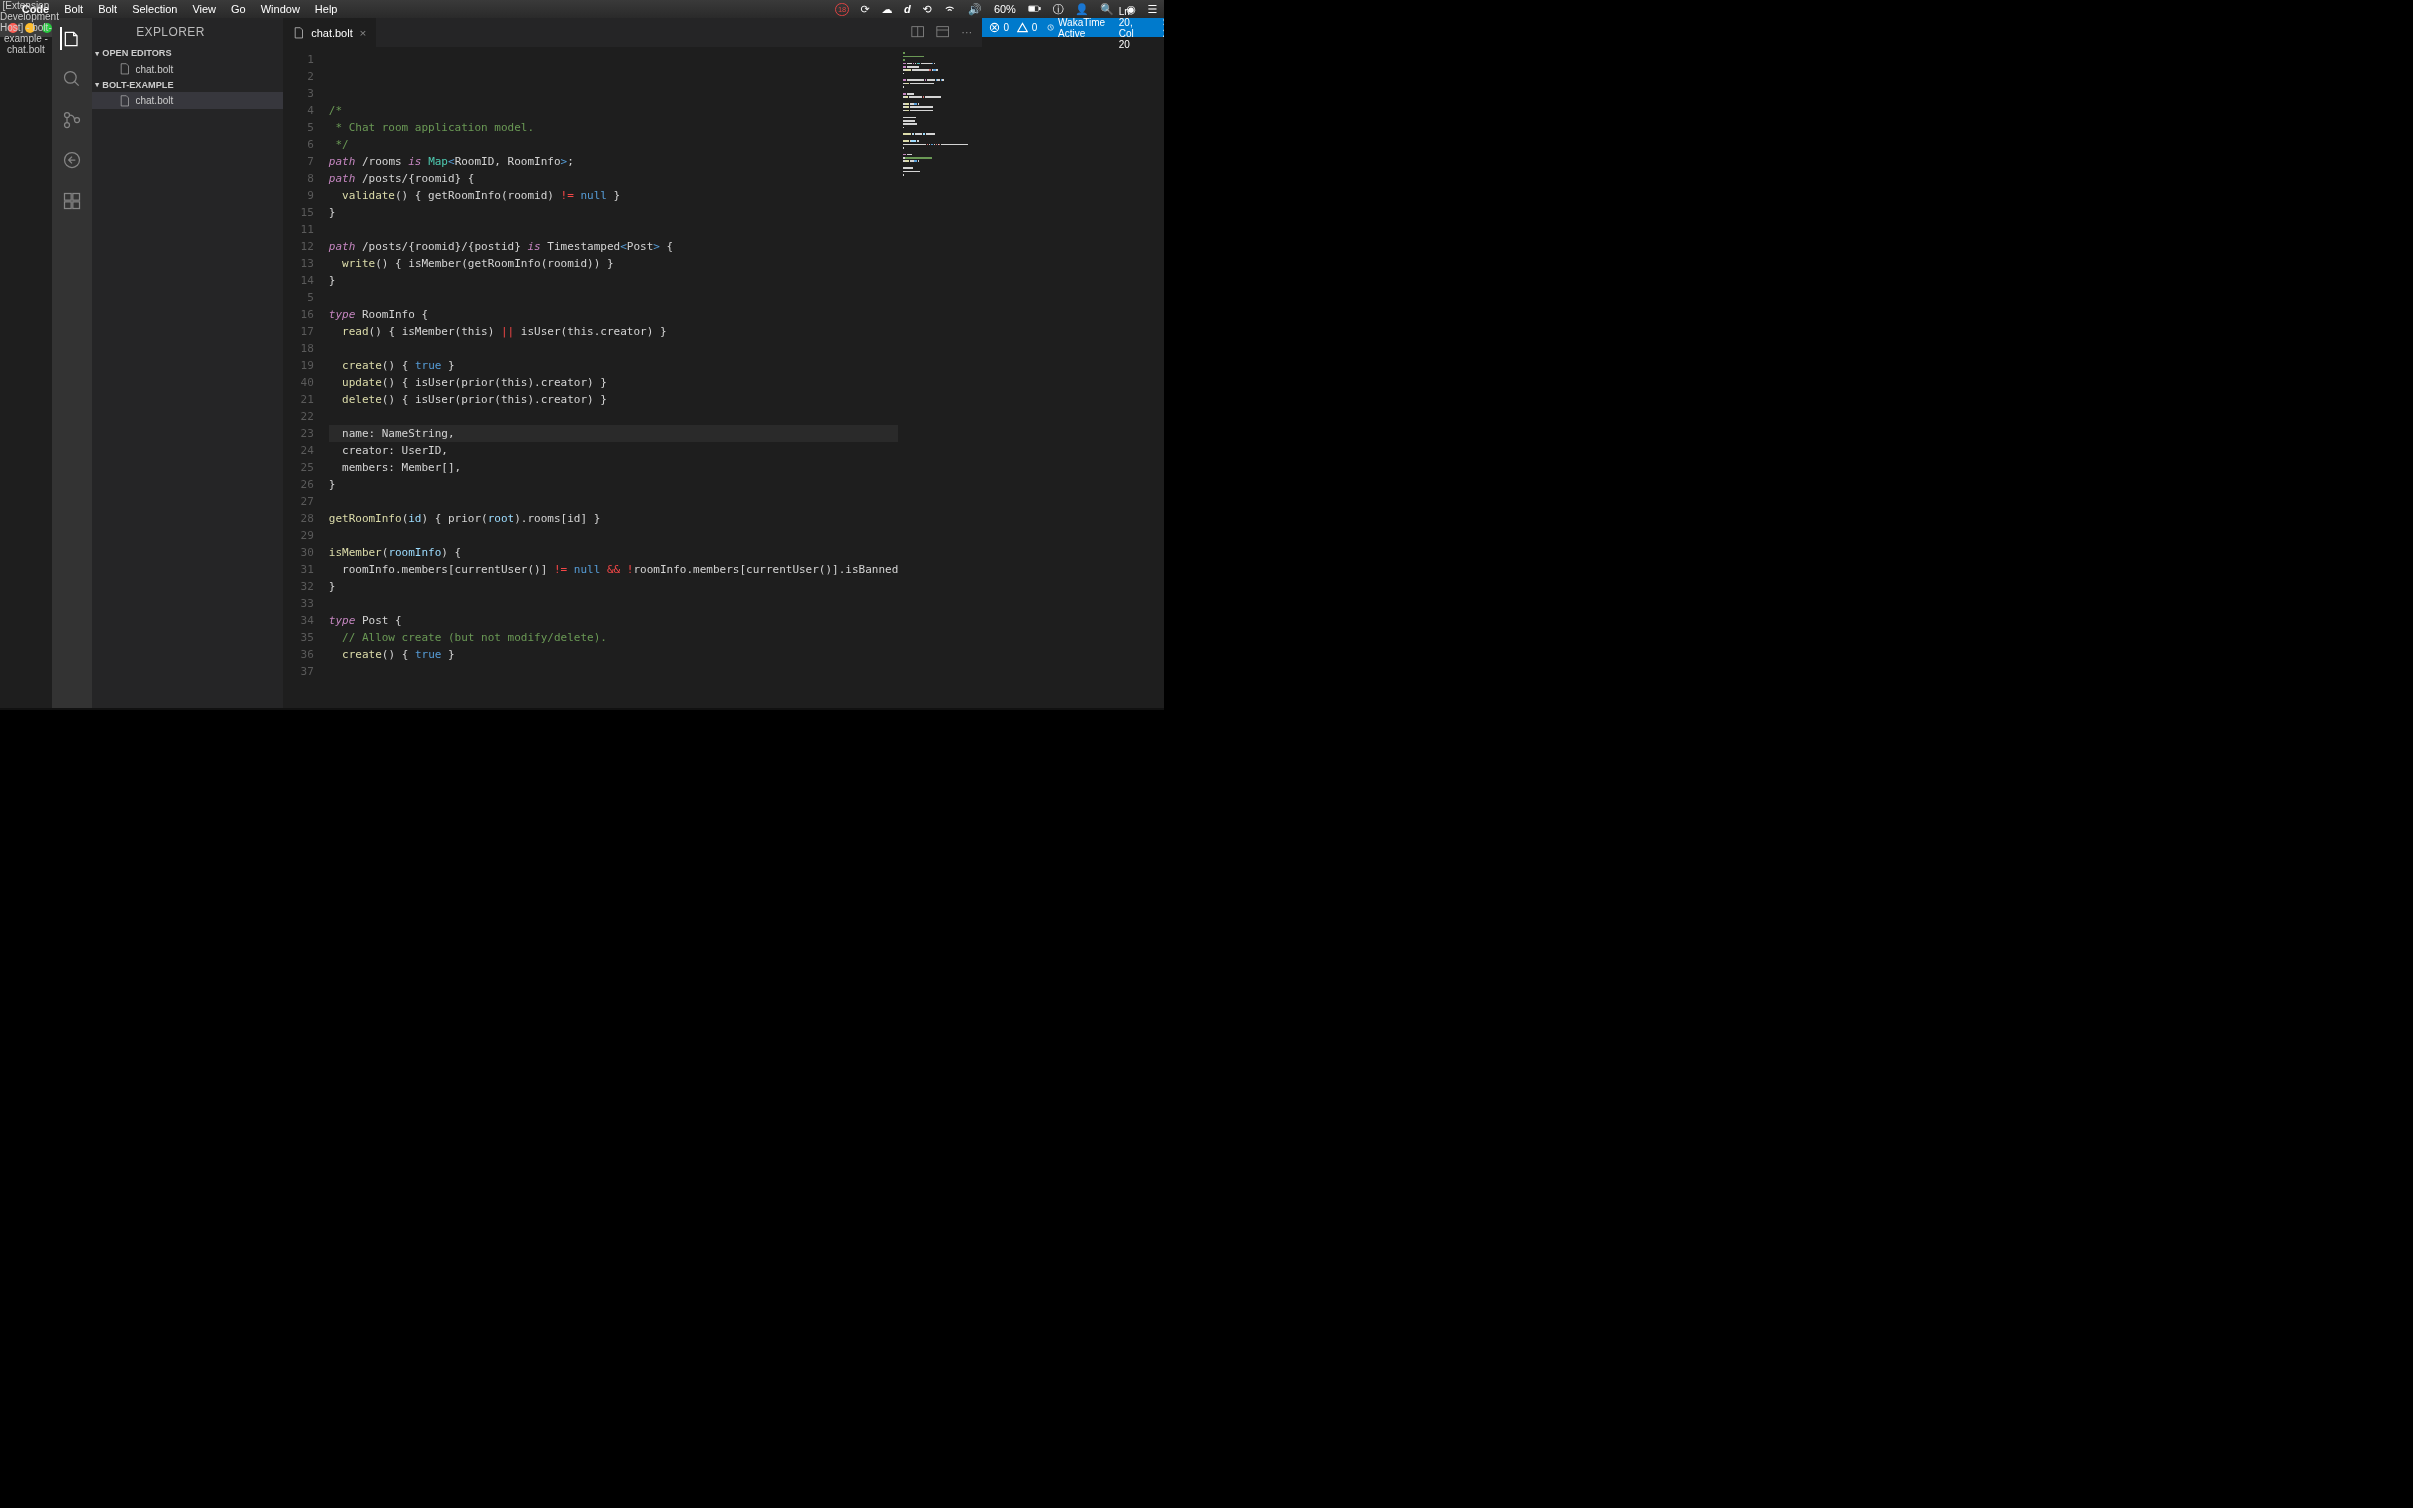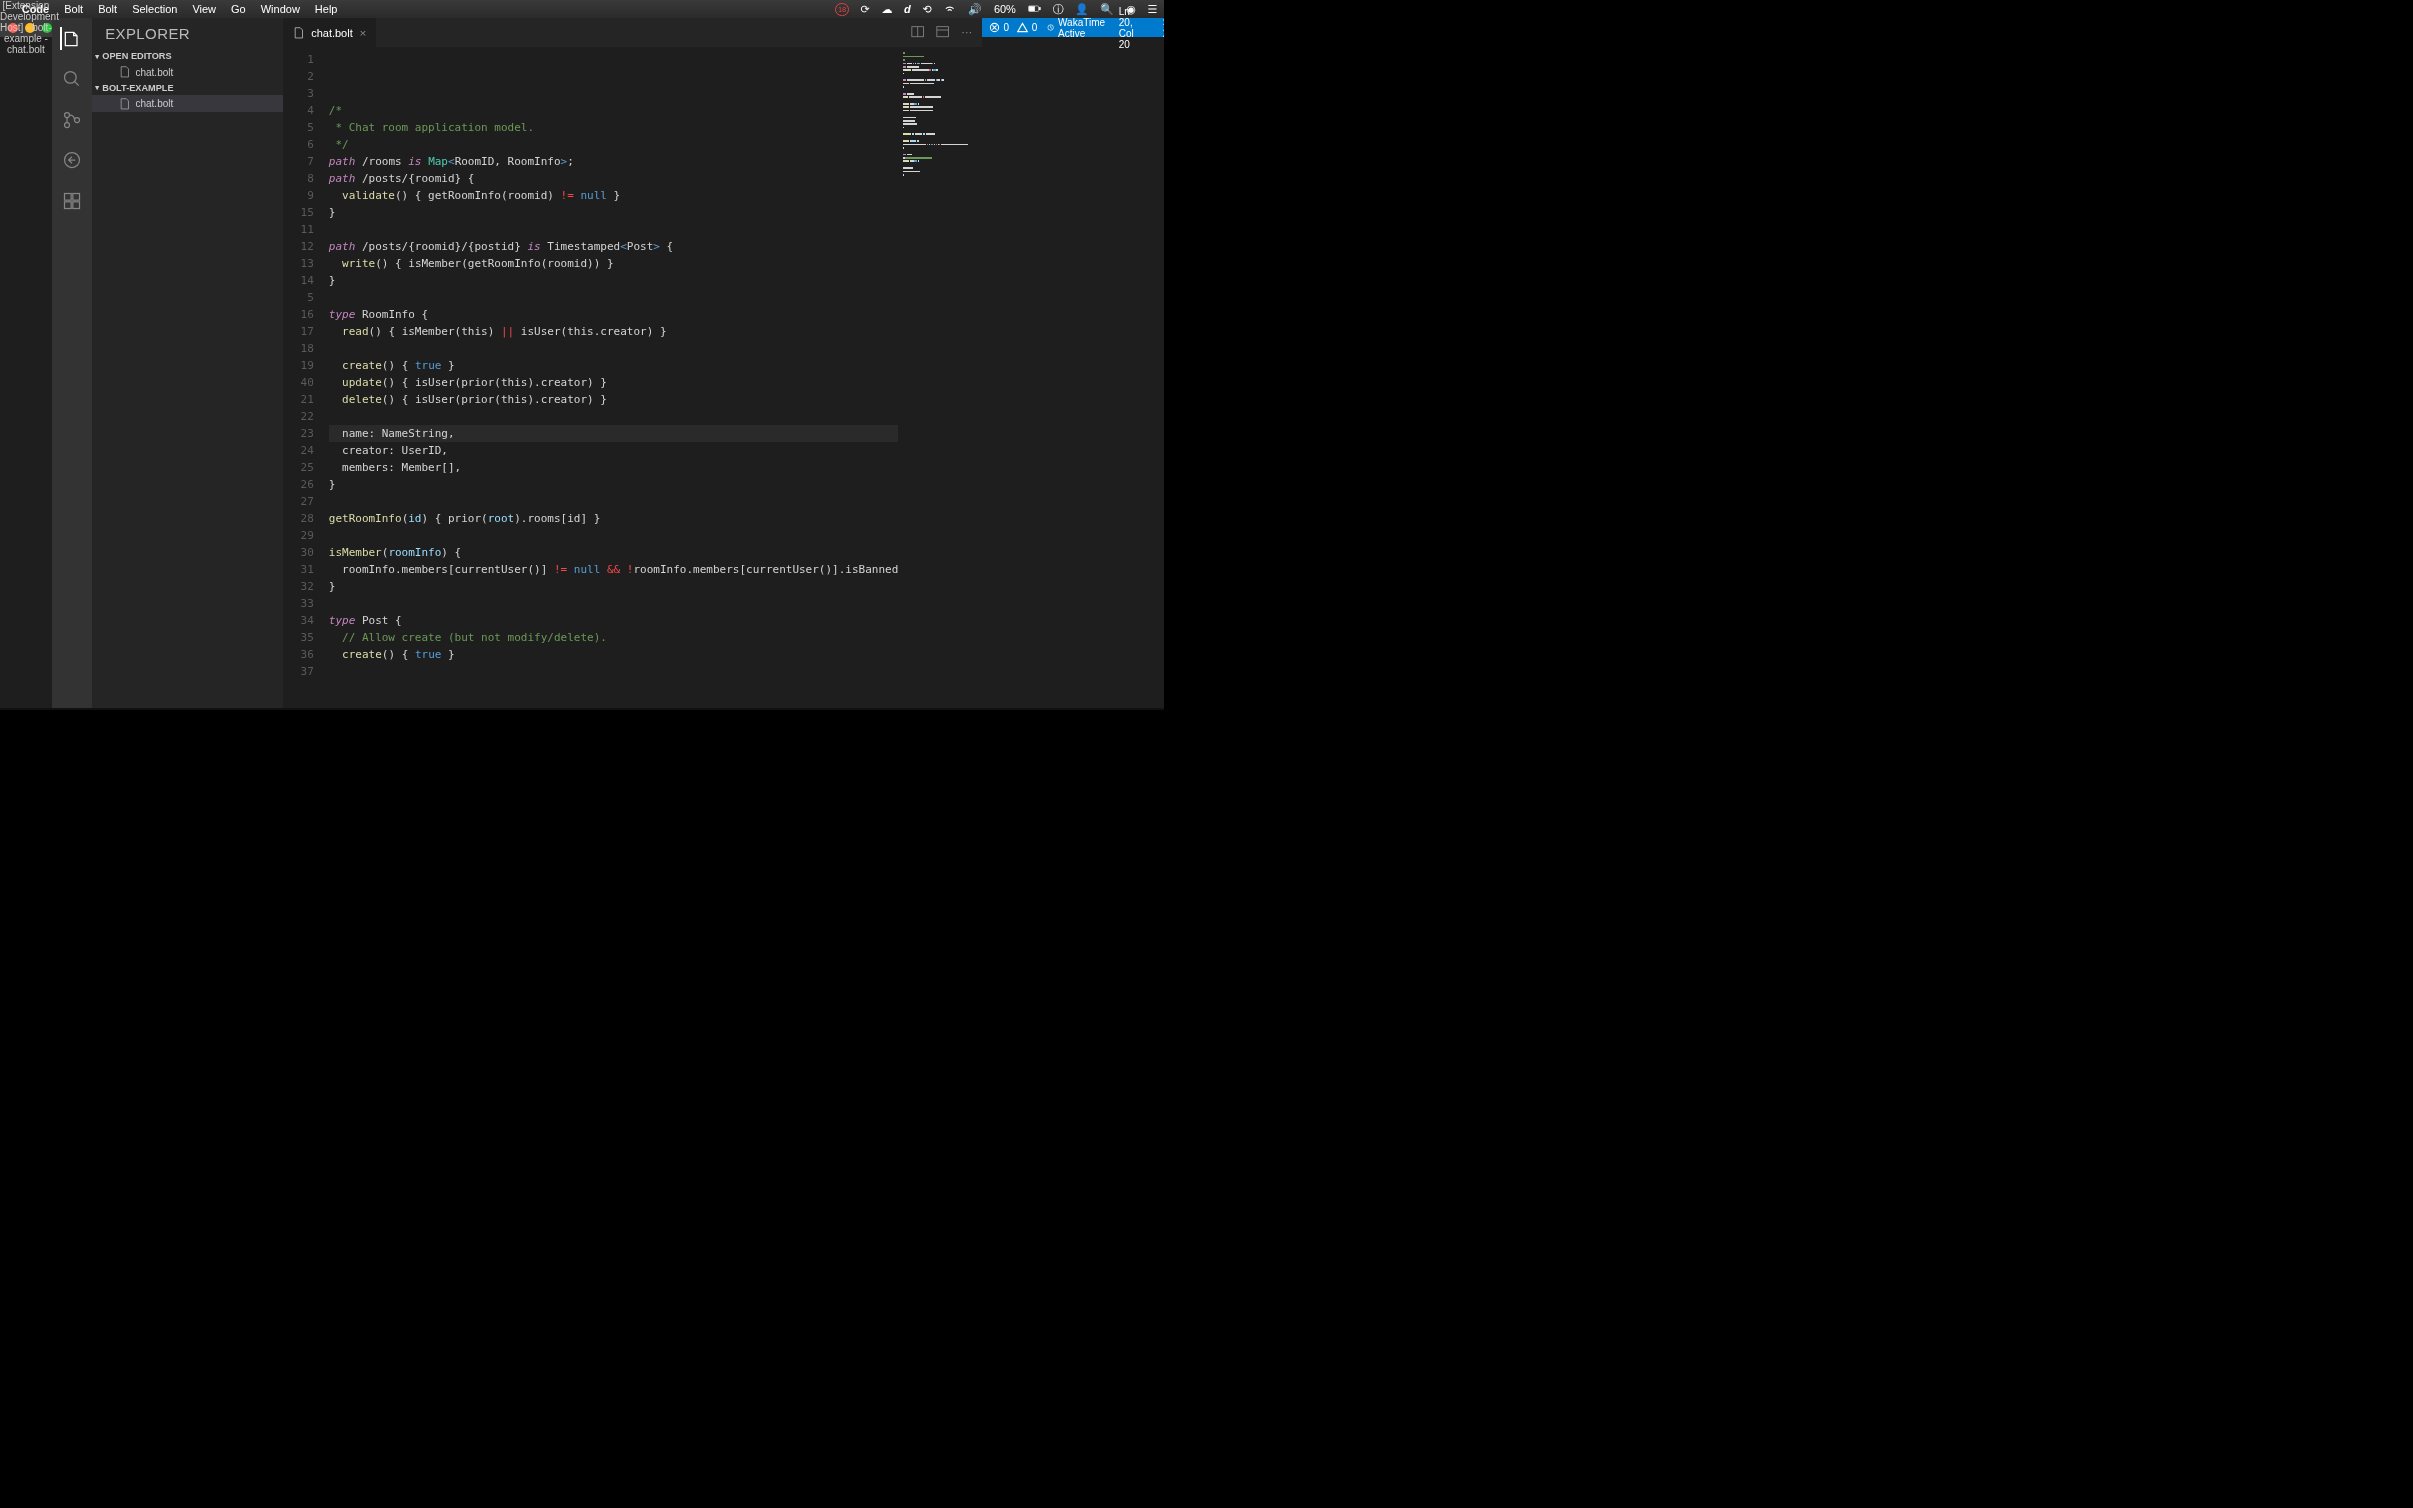--- a/index.html
+++ b/index.html
@@ -76,21 +76,21 @@
   content: ''; position: absolute; left: 0; width: 1.7px; height: 23.5px; background: #fff;
 }
 .activitybar svg { width: 20px; height: 20px; }
 
 
 .sidebar {
   width: 191px; background: #252526; color: #ccc; font-size: 10px;
   display: flex; flex-direction: column;
 }
 .sidebar-title {
-  padding: 6.7px 13.4px; color: #bbb; font-size: 15px; letter-spacing: 0.4px;
+  padding: 6.7px 13.4px; color: #bbb; font-size: 12px; letter-spacing: 0.4px; margin-left: 31px;
 }
 .sidebar-section {
   padding: 2.5px 3.4px; color: #ccc; font-size: 9.2px; font-weight: 600;
   display: flex; align-items: center; gap: 3.4px; cursor: pointer;
 }
 .sidebar-section::before { content: '▾'; font-size: 7.5px; }
 .sidebar-item {
   padding: 2.5px 6.7px 2.5px 27px; display: flex; align-items: center; gap: 5px;
   cursor: pointer; color: #ccc;
 }

